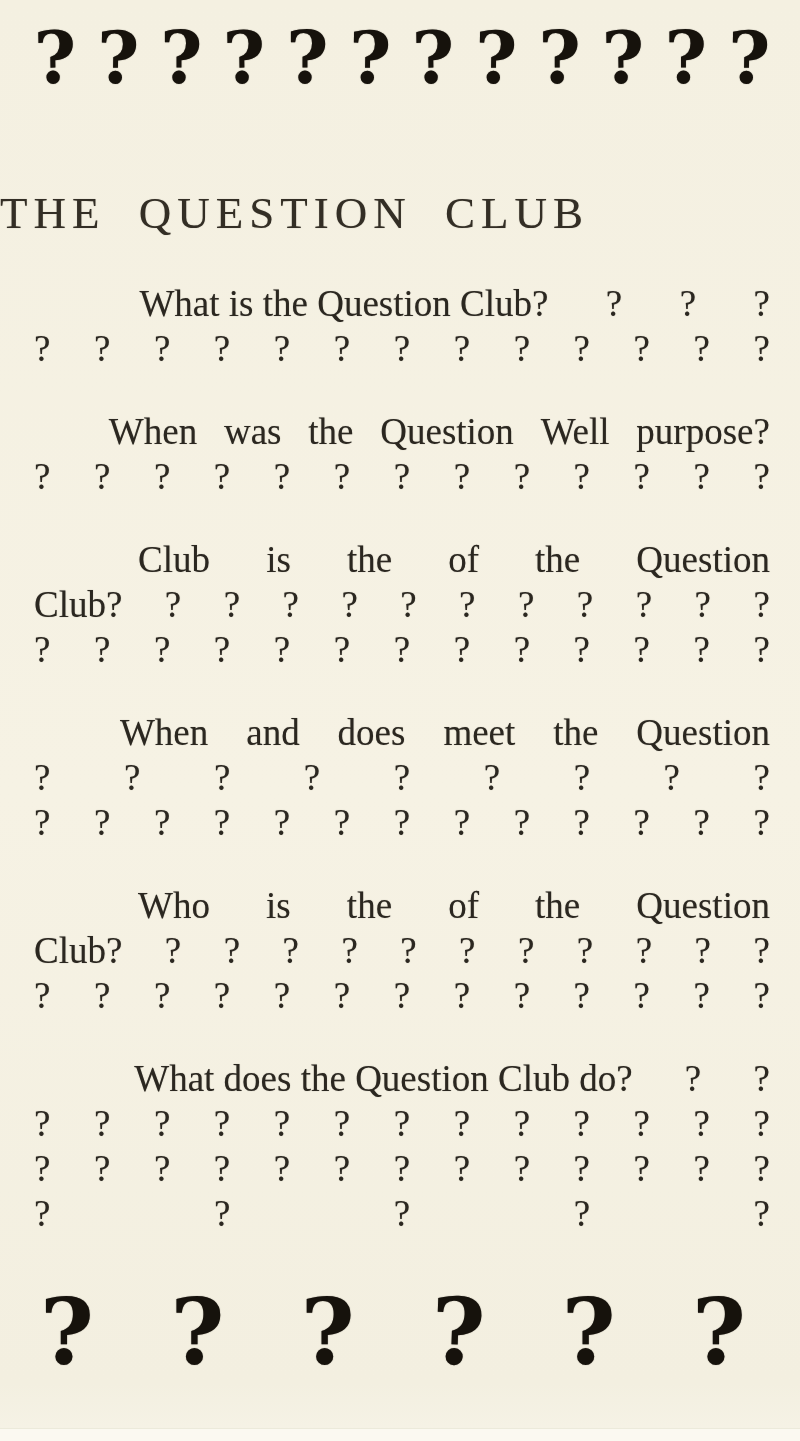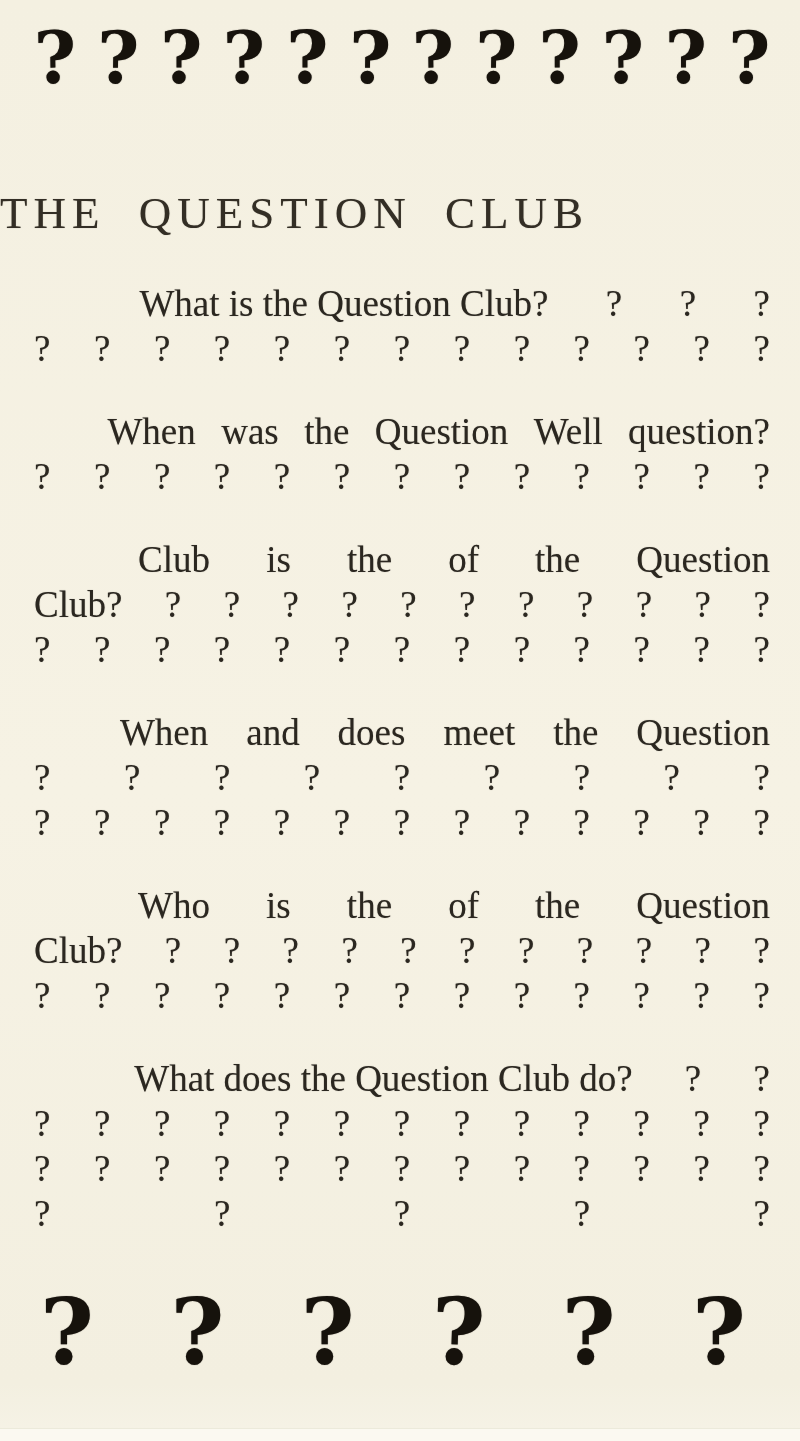--- a/index.html
+++ b/index.html
@@ -130,21 +130,21 @@
         </div>
       </div>
       <div class="para">
         <div class="line">
           <span class="indent-spacer"></span>
           <span class="token">When</span>
           <span class="token">was</span>
           <span class="token">the</span>
           <span class="token">Question</span>
           <span class="token">Well</span>
-          <span class="token">question?</span>
+          <span class="token">purpose?</span>
         </div>
         <div class="line">
           <span class="token">?</span>
           <span class="token">?</span>
           <span class="token">?</span>
           <span class="token">?</span>
           <span class="token">?</span>
           <span class="token">?</span>
           <span class="token">?</span>
           <span class="token">?</span>

